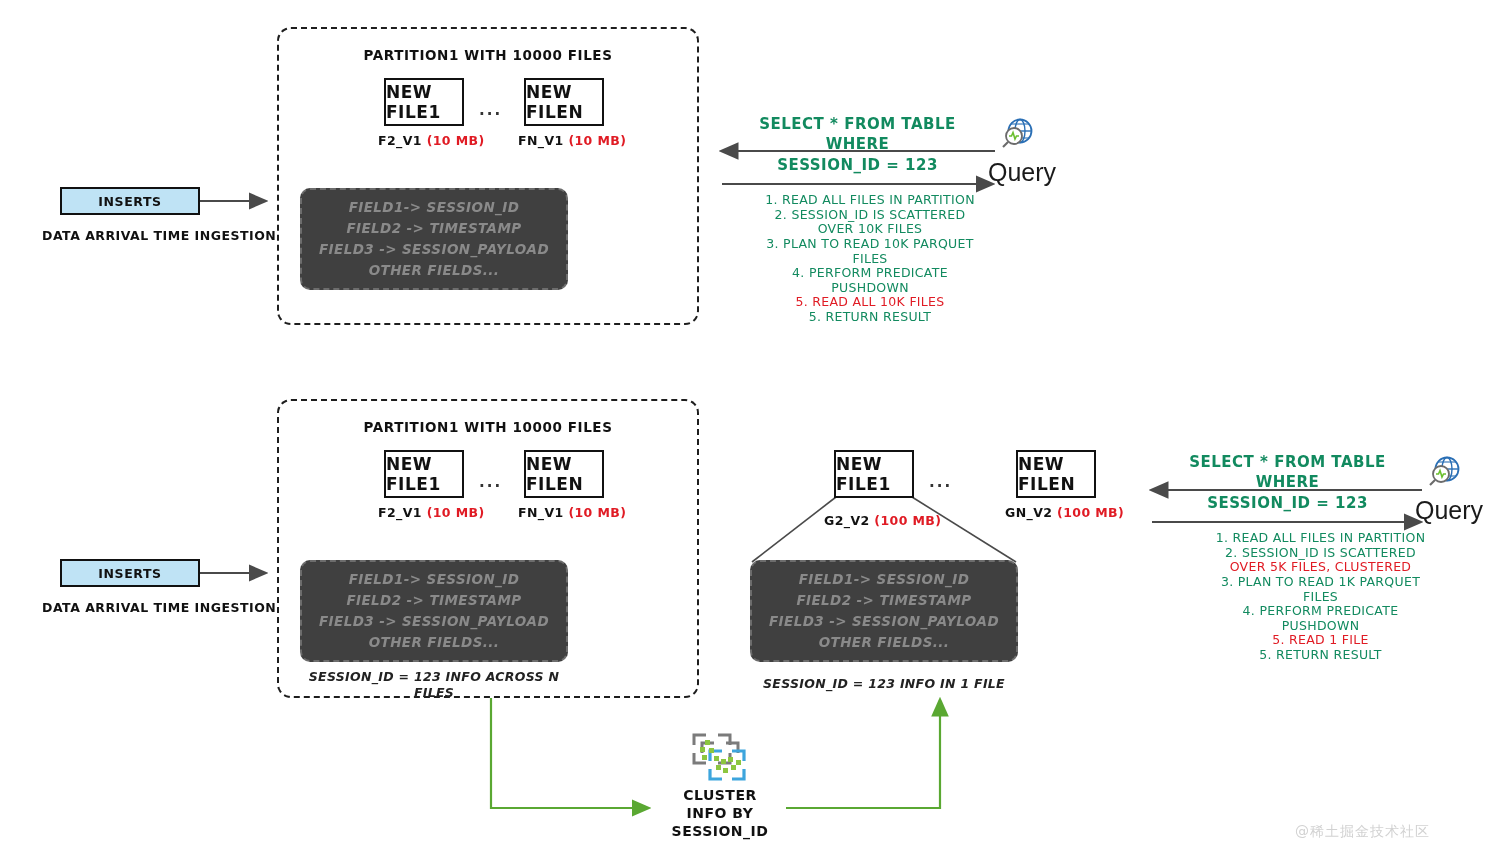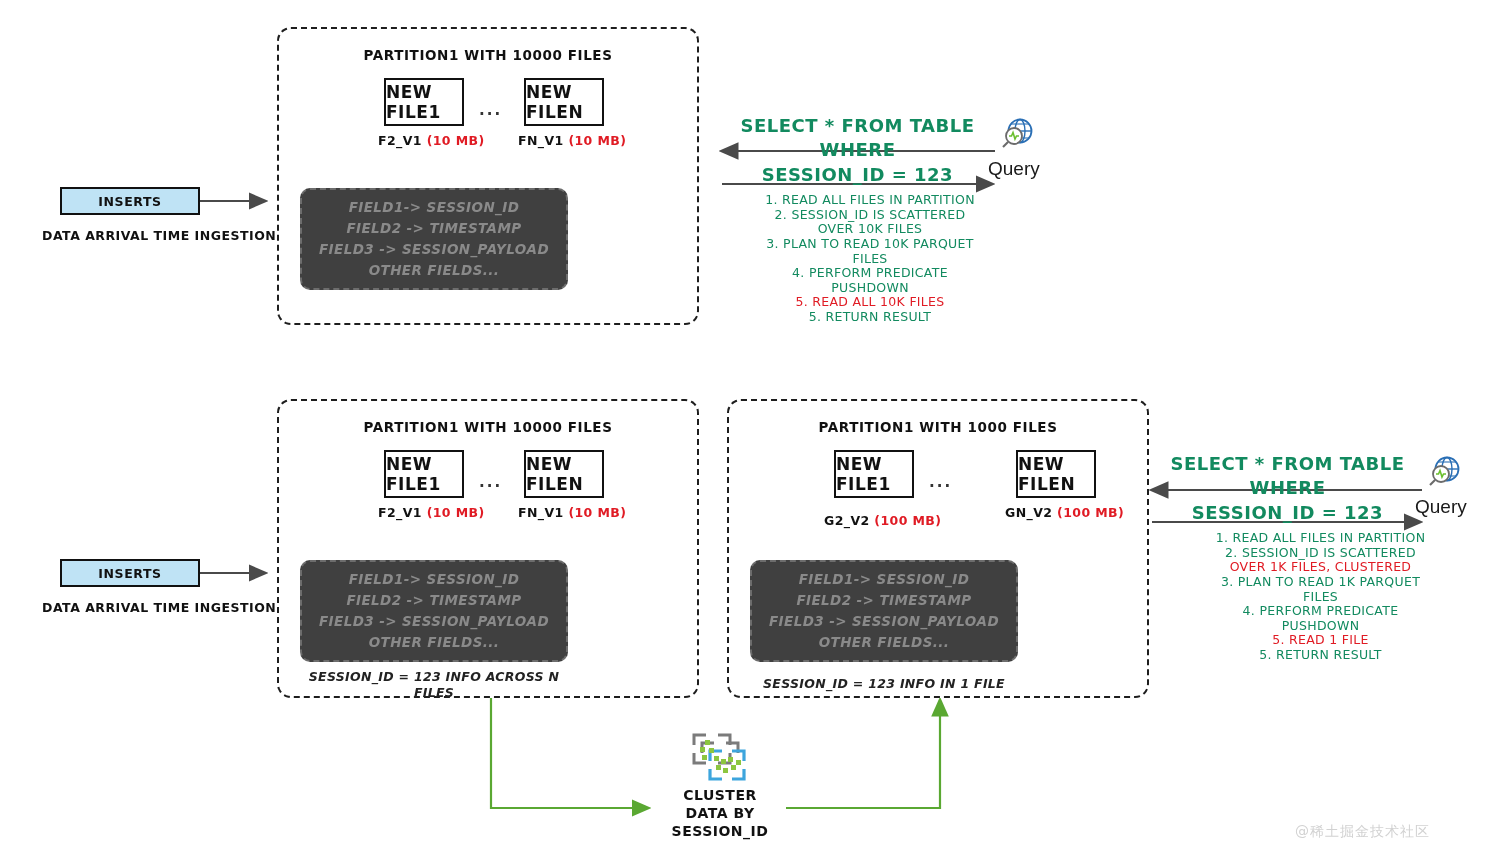--- a/index.html
+++ b/index.html
@@ -109,41 +109,41 @@
     color:#111;
     letter-spacing:0.5px;
     white-space:nowrap;
   }
 
   
   .query-sql {
     position:absolute;
     text-align:center;
     color:#128a5f;
-    font-size:18px;
+    font-size:15px;
     font-weight:700;
     letter-spacing:0.5px;
     line-height:1.35;
   }
   .steps {
     position:absolute;
     text-align:center;
     font-size:12.5px;
     font-weight:400;
     line-height:1.17;
     letter-spacing:0.3px;
     color:#128a5f;
   }
   .steps .red { color:#e01b24; }
 
   .query-label {
     position:absolute;
     font-family:"Liberation Sans", sans-serif;
     font-weight:400;
-    font-size:19px;
+    font-size:25px;
     color:#1a1a1a;
   }
 
   
   .cluster-caption {
     position:absolute;
     text-align:center;
     font-size:14px;
     font-weight:700;
     color:#111;
@@ -295,23 +295,20 @@
     <div>FIELD2 -&gt; TIMESTAMP</div>
     <div>FIELD3 -&gt; SESSION_PAYLOAD</div>
     <div>OTHER FIELDS...</div>
   </div>
 
   <div class="inner-note" style="left:300px; top:669px; width:268px;">
     <div>SESSION_ID = 123 INFO ACROSS N</div>
     <div>FILES</div>
   </div>
 
-  <div class="partition" style="left:727px; top:399px; width:422px; height:299px;">
-    <div class="partition-title" style="top:18px;">PARTITION1 WITH 1000 FILES</div>
-  </div>
 
   <div class="filebox" style="left:834px; top:450px; width:80px; height:48px;">
     <span>NEW FILE1</span>
   </div>
   <div class="filelabel" style="left:824px; top:505px;margin-top:8px;">
     <span>G2_V2</span>
     <span class="sz">(100 MB)</span>
   </div>
   <div class="dots" style="left:929px; top:473px;">...</div>
   <div class="filebox" style="left:1016px; top:450px; width:80px; height:48px;">
@@ -348,21 +345,21 @@
       <circle cx="16" cy="18" r="8" fill="#ffffff" stroke="#6b6b6b" stroke-width="1.8"></circle>
       <path d="M11,18 L13.5,18 L15,14.5 L17,21 L18.5,18 L21,18" fill="none" stroke="#6bbf2e" stroke-width="1.6"></path>
       <line x1="10" y1="24" x2="5" y2="29" stroke="#6b6b6b" stroke-width="2.2"></line>
     </svg>
   </div>
   <div class="query-label" style="left:1415px; top:496px;">Query</div>
 
   <div class="steps" style="left:1188px; top:531px; width:265px;">
     <div>1. READ ALL FILES IN PARTITION</div>
     <div>2. SESSION_ID IS SCATTERED</div>
-    <div class="red">OVER 1K FILES, CLUSTERED</div>
+    <div class="red">OVER 5K FILES, CLUSTERED</div>
     <div>3. PLAN TO READ 1K PARQUET</div>
     <div>FILES</div>
     <div>4. PERFORM PREDICATE</div>
     <div>PUSHDOWN</div>
     <div class="red">5. READ 1 FILE</div>
     <div>5. RETURN RESULT</div>
   </div>
 
   <div class="abs" style="left:690px; top:731px; width:58px; height:52px;">
     <svg width="58" height="52" viewBox="0 0 58 52">
@@ -390,19 +387,19 @@
       <rect x="38" y="26" width="5" height="5" fill="#8cc63f"></rect>
       <rect x="26" y="34" width="5" height="5" fill="#8cc63f"></rect>
       <rect x="33" y="37" width="5" height="5" fill="#8cc63f"></rect>
       <rect x="41" y="34" width="5" height="5" fill="#8cc63f"></rect>
       <rect x="46" y="29" width="5" height="5" fill="#8cc63f"></rect>
     </svg>
   </div>
 
   <div class="cluster-caption" style="left:630px; top:786px; width:180px;">
     <div>CLUSTER</div>
-    <div>DATA BY</div>
+    <div>INFO BY</div>
     <div>SESSION_ID</div>
   </div>
 
   <div class="watermark" style="left:1295px; top:823px;">@稀土掘金技术社区</div>
 
 </div>
 
 </body></html>

